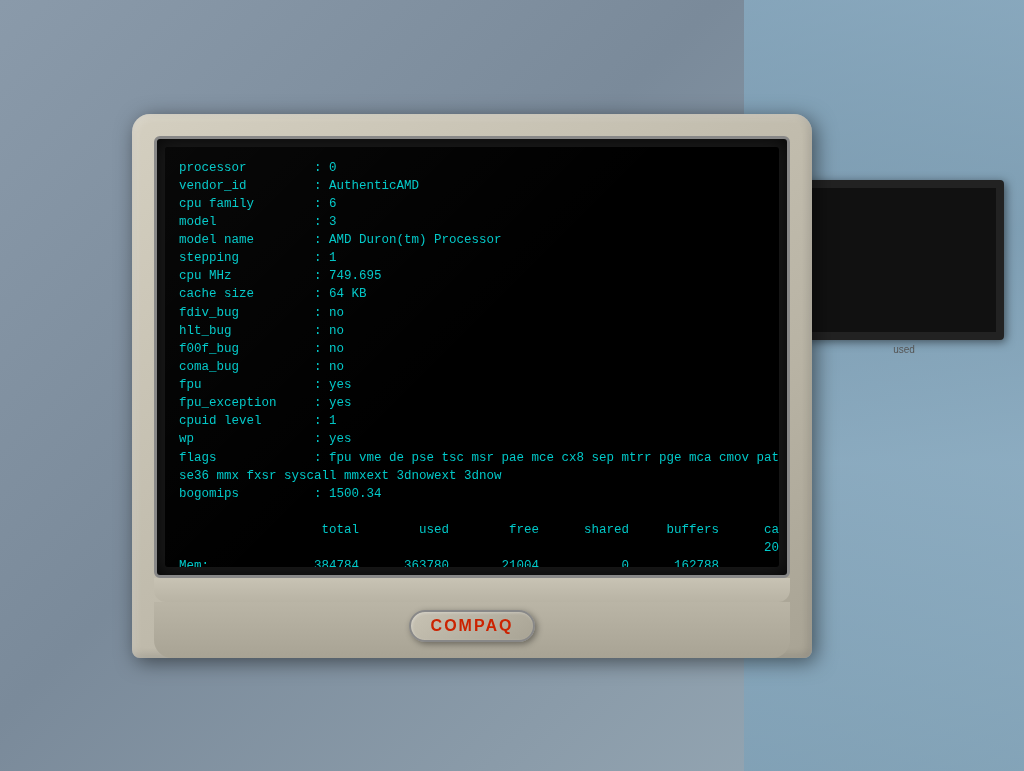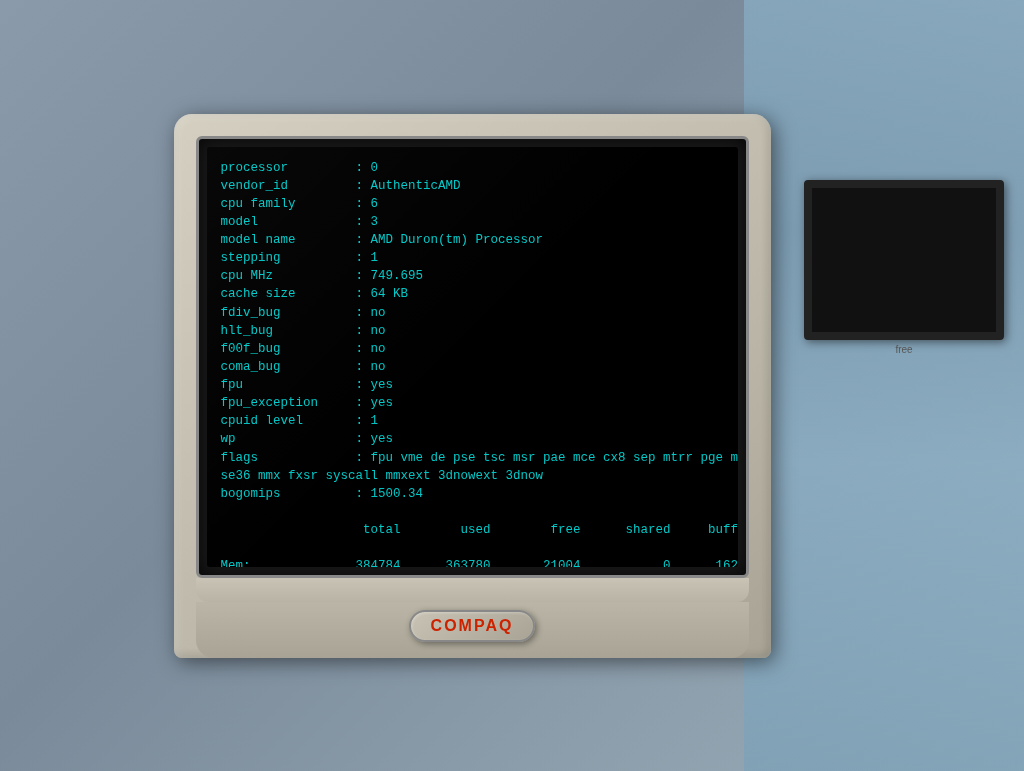--- a/index.html
+++ b/index.html
@@ -39,21 +39,21 @@
     }
 
     .monitor-outer {
       background: linear-gradient(145deg, #d4cfc0 0%, #c8c3b4 30%, #b8b3a4 70%, #a8a394 100%);
       border-radius: 18px 18px 8px 8px;
       padding: 22px 22px 0 22px;
       box-shadow: 
         4px 4px 20px rgba(0,0,0,0.5),
         inset 2px 2px 8px rgba(255,255,255,0.3),
         inset -2px -2px 8px rgba(0,0,0,0.2);
-      width: 597px;
+      width: 680px;
     }
 
     .screen-bezel {
       background: #1a1a1a;
       border-radius: 6px;
       padding: 8px;
       border: 3px solid #888;
       box-shadow: inset 0 0 20px rgba(0,0,0,0.8);
     }
 
@@ -163,21 +163,21 @@
     }
   </style>
 </head>
 <body>
 
 <div class="room-bg"></div>
 <div class="curtain-right"></div>
 
 <div class="second-monitor">
   <div class="second-monitor-screen"></div>
-  <div class="acer-label">free</div>
+  <div class="acer-label">used</div>
 </div>
 
 <div class="monitor-container">
   <div class="monitor-outer">
     <div class="screen-bezel">
       <div class="screen">
         <div class="screen-glare"></div>
         <div class="pre-block">processor         : 0
 vendor_id         : AuthenticAMD
 cpu family        : 6

